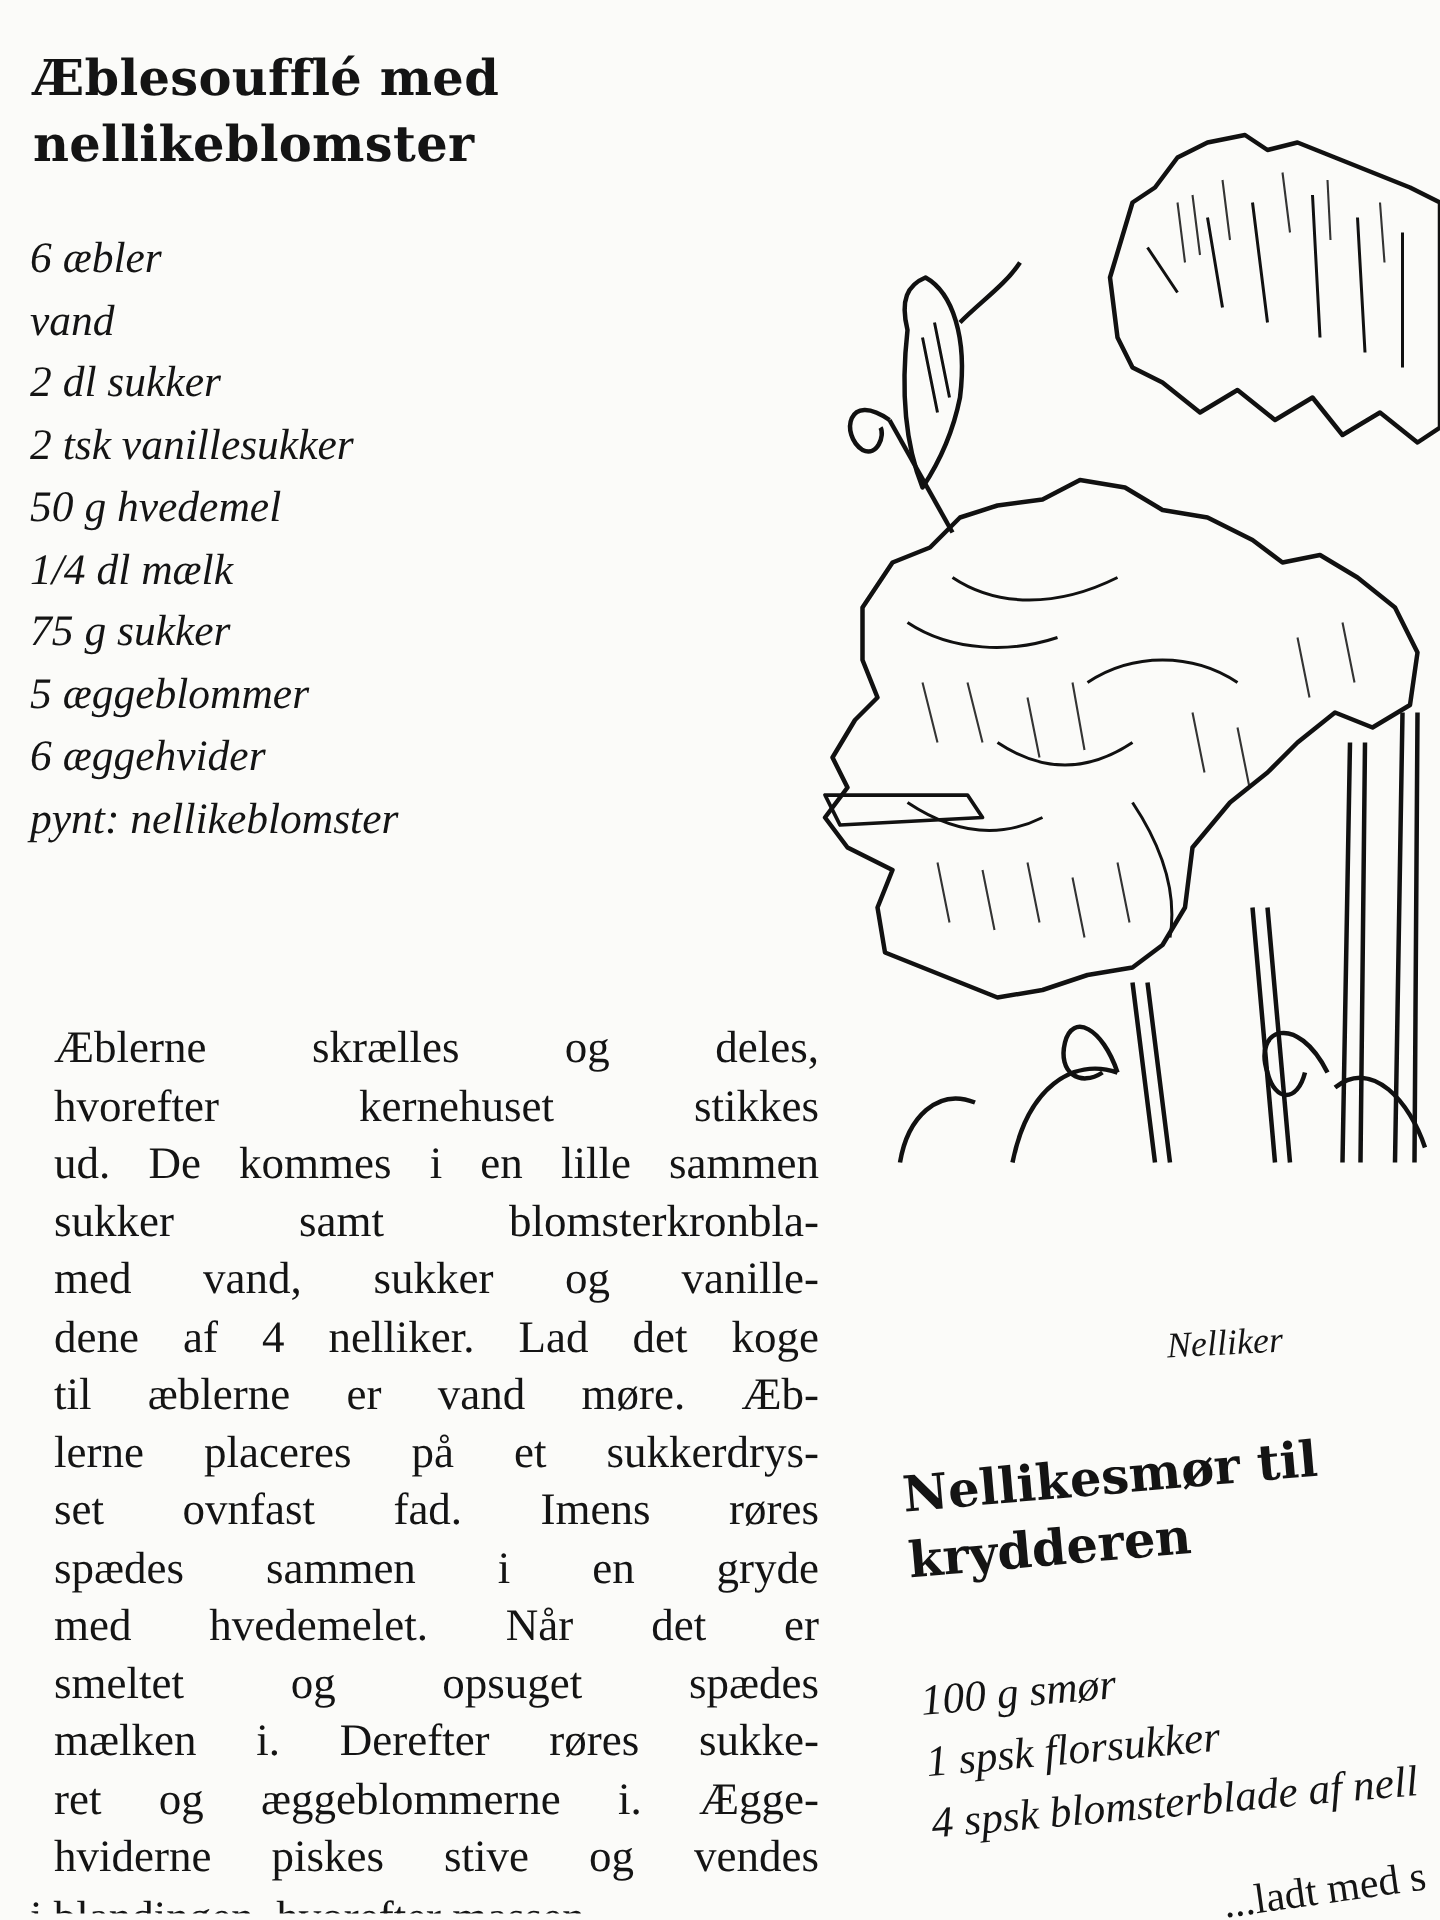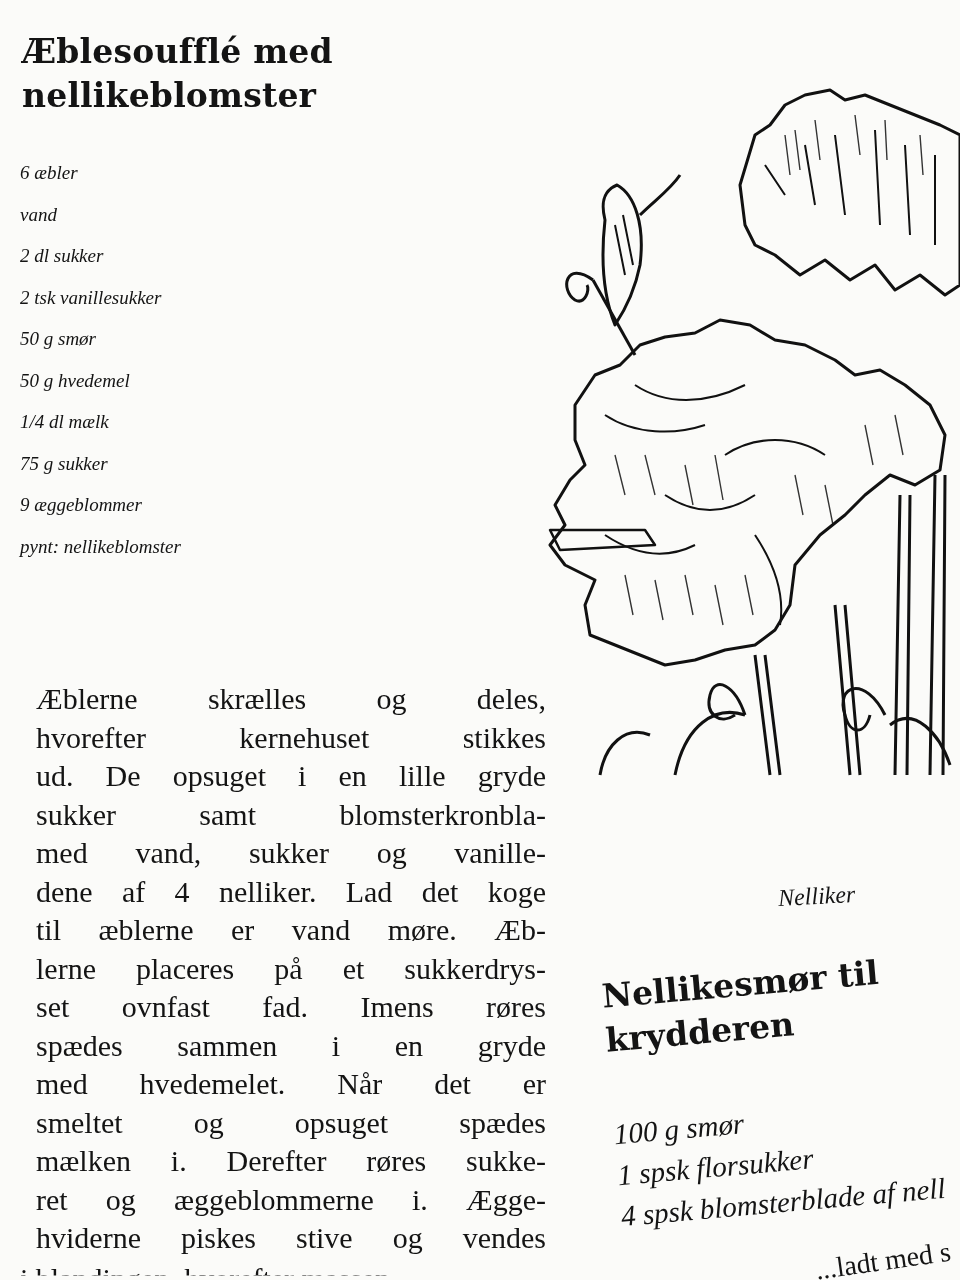--- a/index.html
+++ b/index.html
@@ -15,21 +15,21 @@
     .title1 {
       position: absolute; left: 22px; top: 30px;
       font-size: 33px; font-weight: bold; line-height: 44px;
       font-family: "DejaVu Serif", serif;
       letter-spacing: 0.2px;
     }
     .title1 div { white-space: nowrap; }
 
     .ingredients {
       position: absolute; left: 20px; top: 152px;
-      font-size: 19px; line-height: 41.5px;
+      font-size: 29px; line-height: 41.5px;
       font-style: italic;
       font-family: "Liberation Serif", serif;
     }
     .ingredients div { white-space: nowrap; }
 
     .body-text {
       position: absolute; left: 36px; top: 680px;
       width: 510px;
       font-size: 30px; line-height: 38.5px;
       font-family: "Liberation Serif", serif;
@@ -82,32 +82,32 @@
   <div class="title1">
     <div>Æblesoufflé med</div>
     <div>nellikeblomster</div>
   </div>
 
   <div class="ingredients">
     <div>6 æbler</div>
     <div>vand</div>
     <div>2 dl sukker</div>
     <div>2 tsk vanillesukker</div>
-    <div>50 g smør</div>
     <div>50 g hvedemel</div>
     <div>1/4 dl mælk</div>
     <div>75 g sukker</div>
-    <div>9 æggeblommer</div>
+    <div>5 æggeblommer</div>
+    <div>6 æggehvider</div>
     <div>pynt: nellikeblomster</div>
   </div>
 
   <div class="body-text">
     <div>Æblerne skrælles og deles,</div>
     <div>hvorefter kernehuset stikkes</div>
-    <div>ud. De opsuget i en lille gryde</div>
+    <div>ud. De kommes i en lille sammen</div>
     <div>sukker samt blomsterkronbla-</div>
     <div>med vand, sukker og vanille-</div>
     <div>dene af 4 nelliker. Lad det koge</div>
     <div>til æblerne er vand møre. Æb-</div>
     <div>lerne placeres på et sukkerdrys-</div>
     <div>set ovnfast fad. Imens røres</div>
     <div>spædes sammen i en gryde</div>
     <div>med hvedemelet. Når det er</div>
     <div>smeltet og opsuget spædes</div>
     <div>mælken i. Derefter røres sukke-</div>

